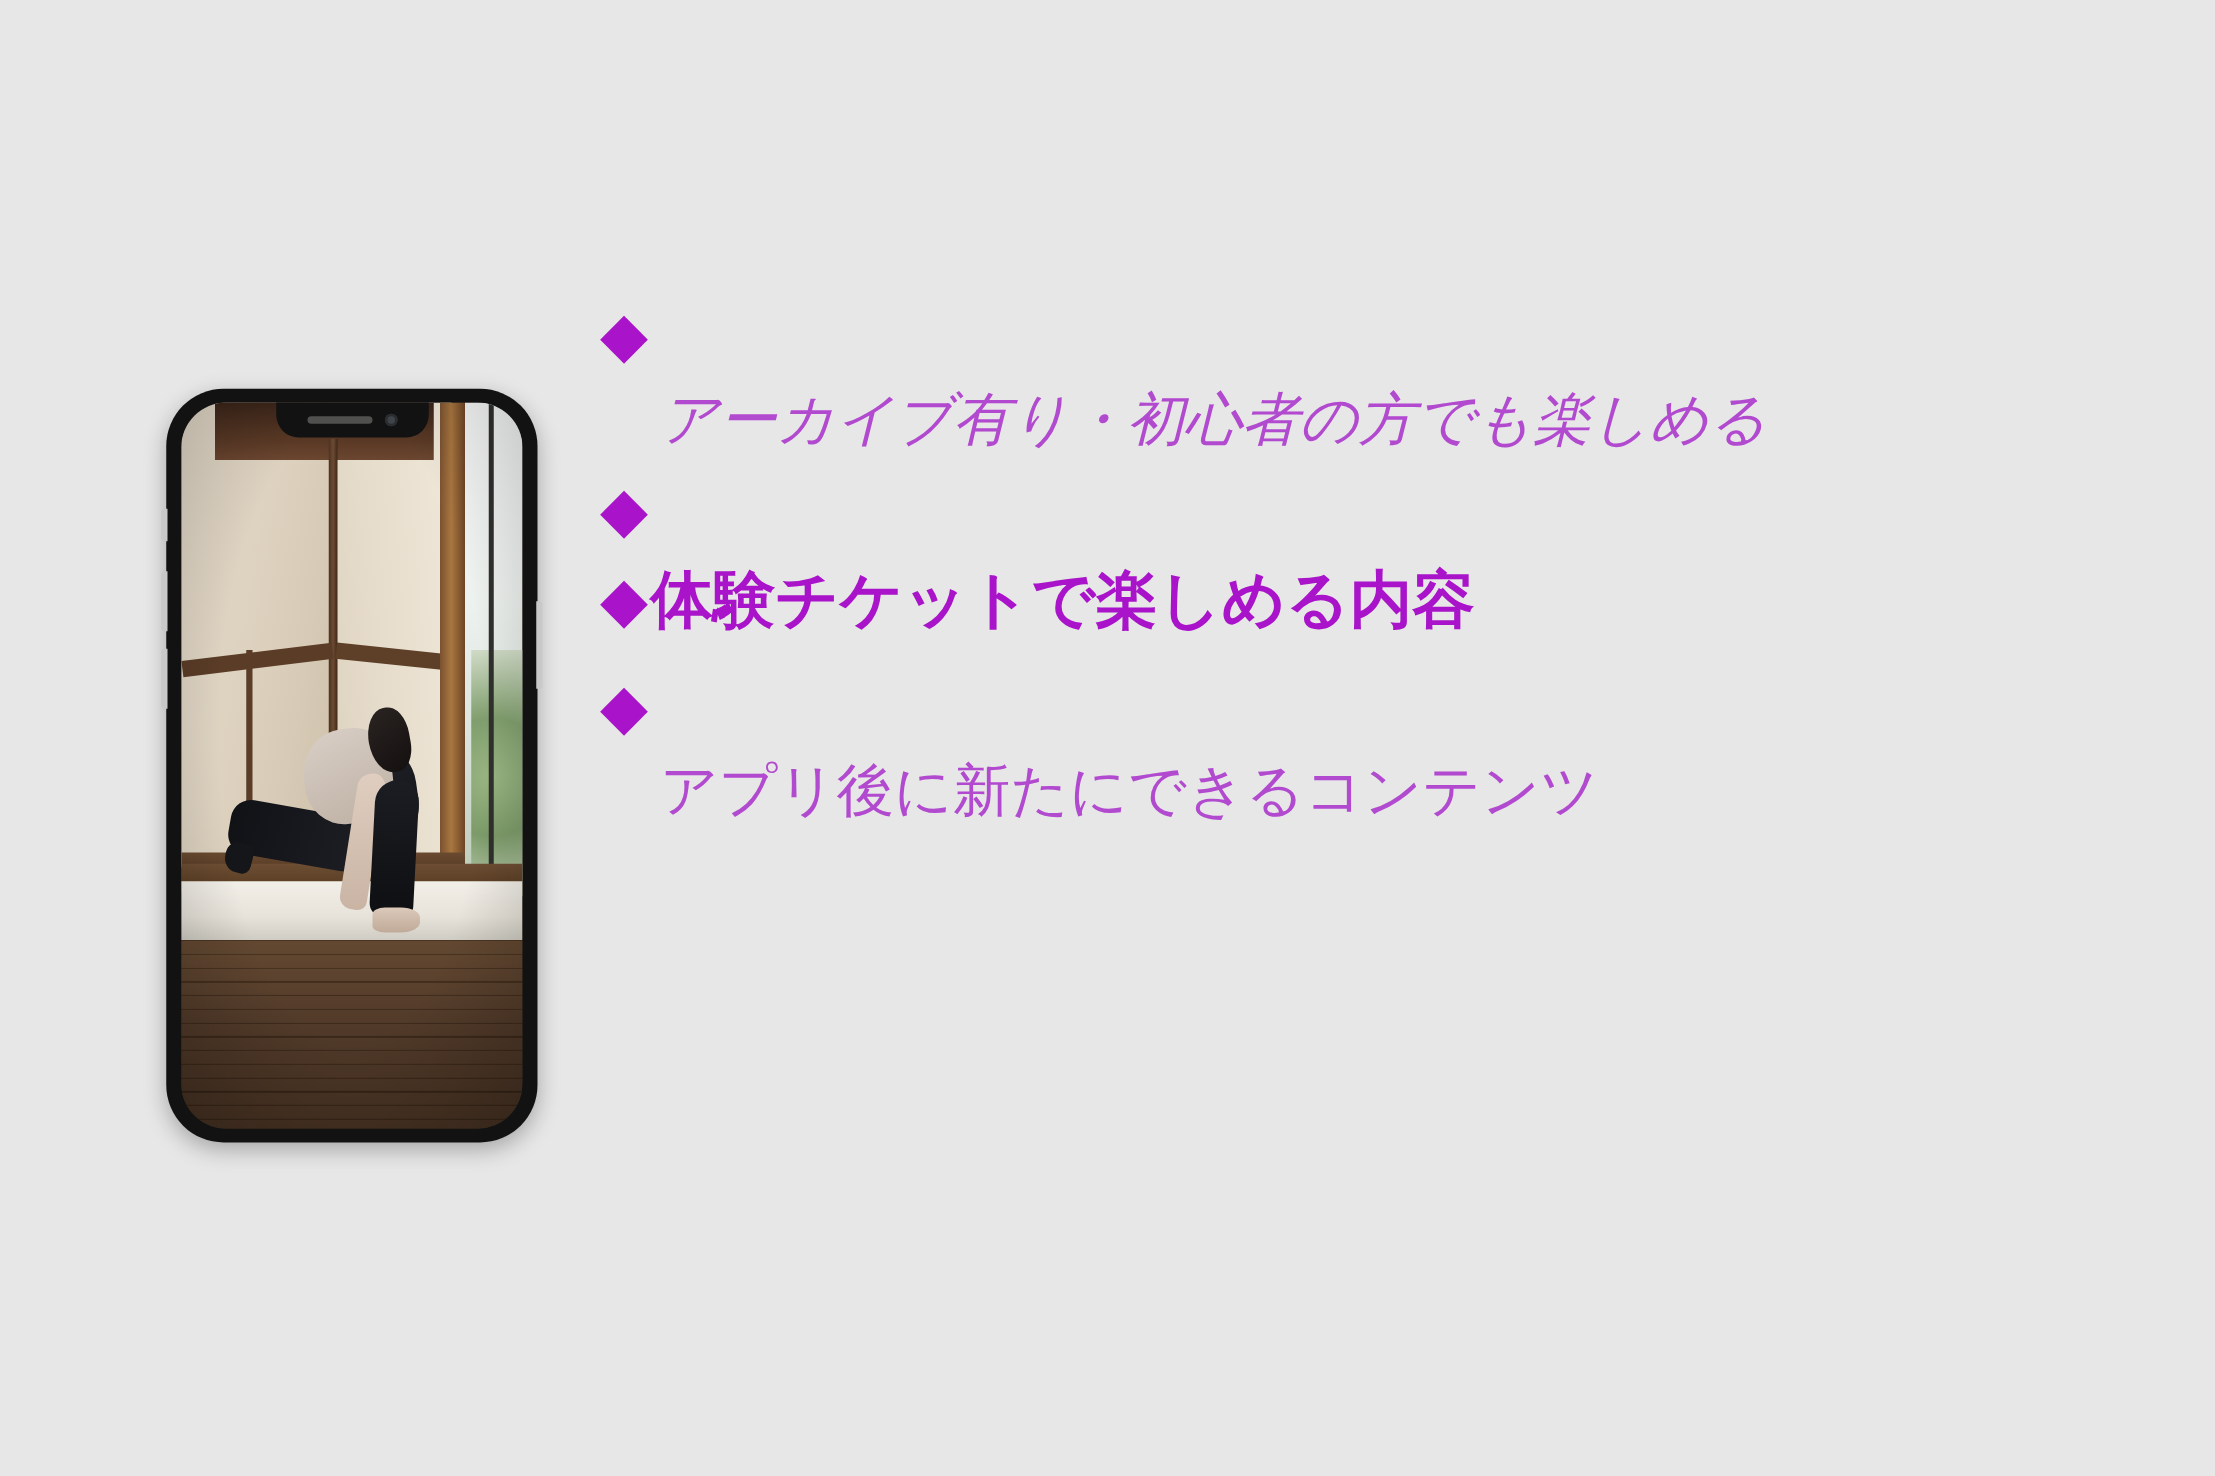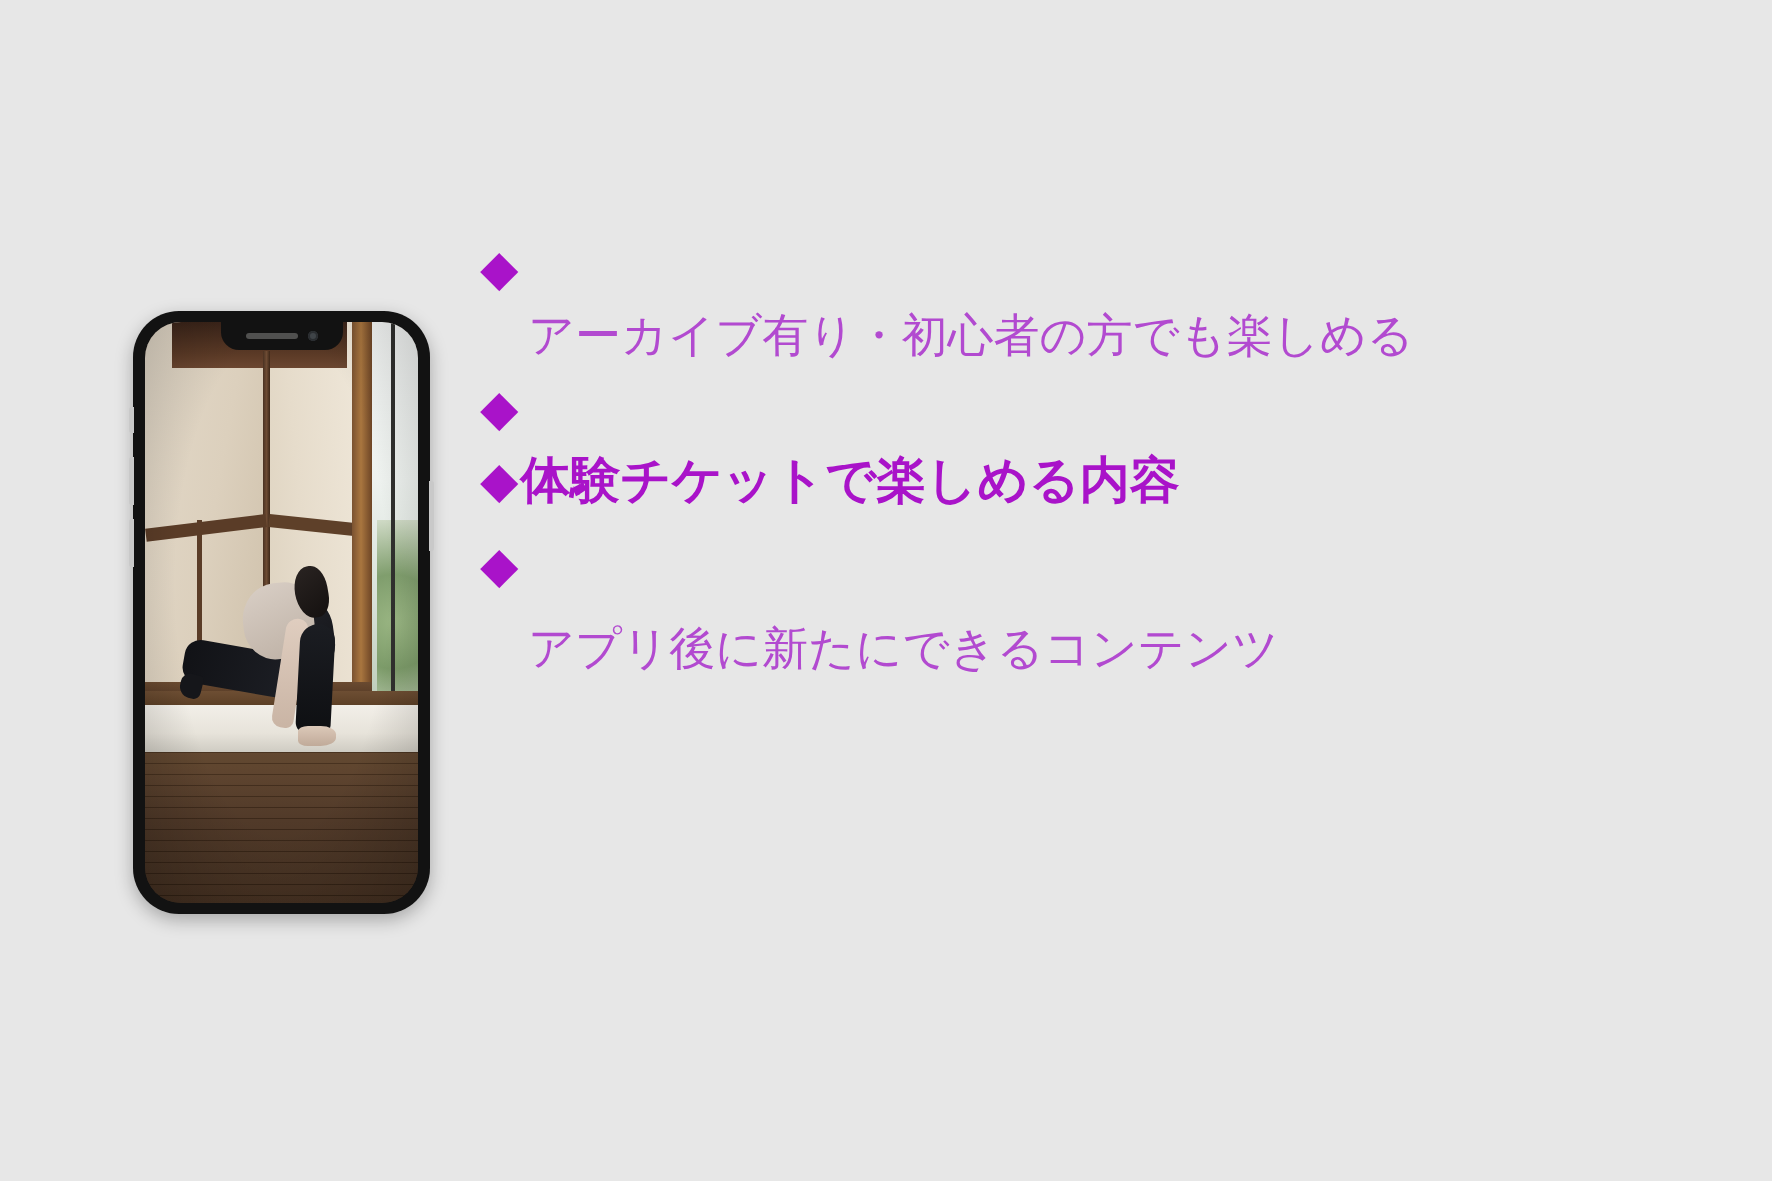--- a/index.html
+++ b/index.html
@@ -274,28 +274,28 @@
     font-weight: 400;
     font-size: 46px;
     line-height: 1.25;
     letter-spacing: 0px;
     white-space: nowrap;
     padding-left: 48px;
   }
 
   
   #g1-head { margin-top: 0; }
-  #g1-sub  { margin-top: 14px; }
+  #g1-sub  { margin-top: 14px; font-style: italic; }
   #g2-head { margin-top: 18px; }
   #g2-sub  { margin-top: 14px; }
   #g3-head { margin-top: 18px; }
   #g3-head2{ margin-top: 2px; }
   #g3-sub  { margin-top: 16px; }
   #g4-head { margin-top: 30px; }
-  #g4-sub  { margin-top: 30px; }
+  #g4-sub  { margin-top: 14px; }
 </style>
 </head>
 <body>
 
 <div id="slide">
 
 
   <div id="phone">
     <div id="phone-frame"></div>
 

